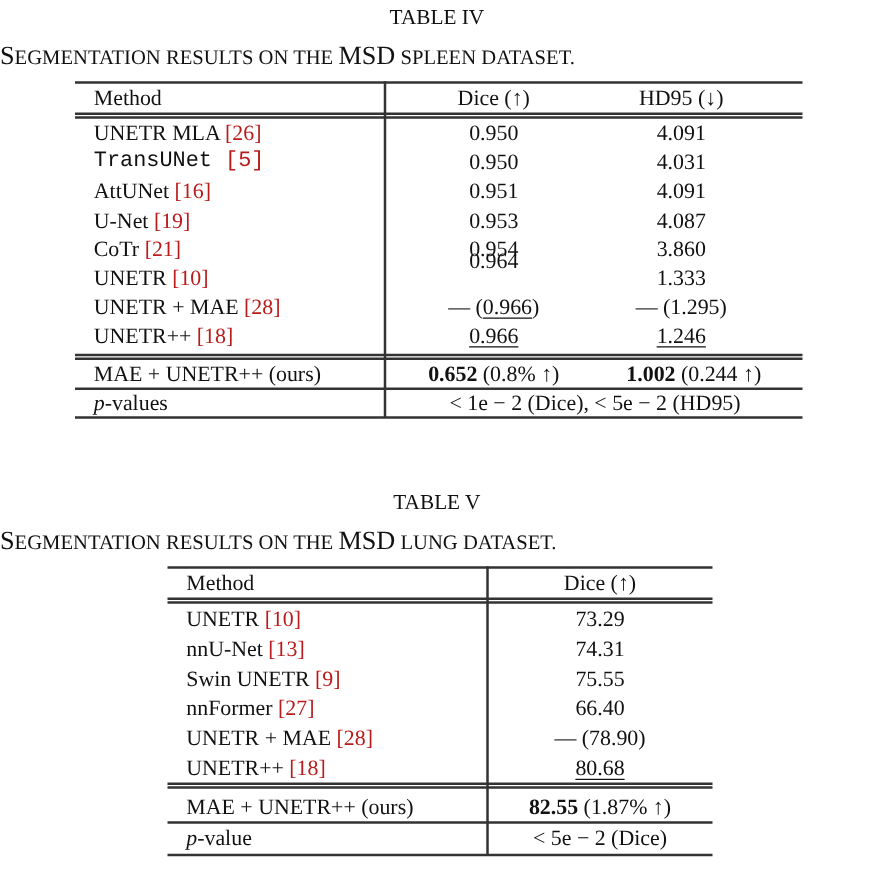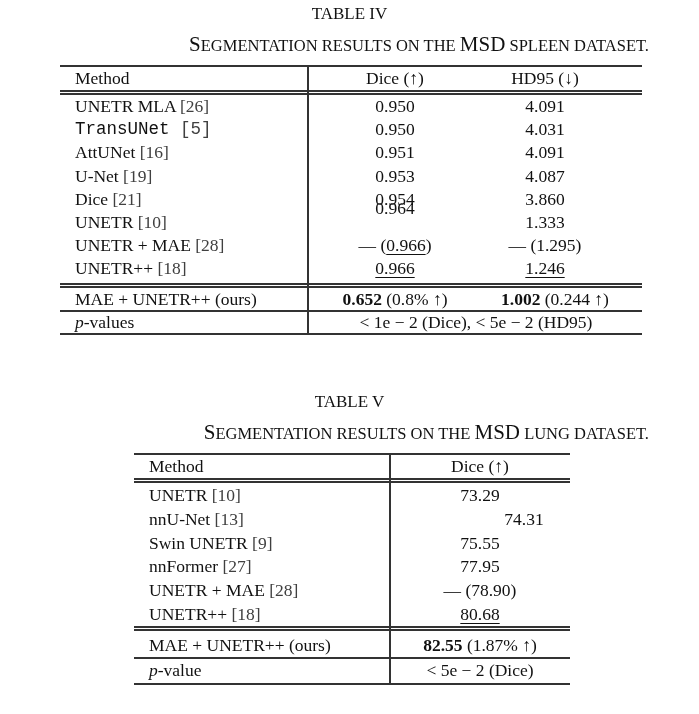--- a/index.html
+++ b/index.html
@@ -1,26 +1,26 @@
 <!DOCTYPE html>
 <html><head>
 <meta charset="utf-8">
 <style>
   html, body { margin:0; padding:0; background:#fff; }
   body { width:699px; height:714px; position:relative; overflow:hidden;
          font-family:"Liberation Serif","DejaVu Serif",serif; color:#111; }
   .cap-title { position:absolute; left:0; width:699px; text-align:center; font-size:17px; }
-  .cap-sub { position:absolute; left:0; width:649px; text-align:right; font-size:21px; white-space:nowrap; }
+  .cap-sub { position:absolute; left:0; width:649px; text-align:left; font-size:21px; white-space:nowrap; }
   .sc-big { font-size:21px; }
   .sc-small { font-size:16.5px; text-transform:uppercase; }
   .hline { position:absolute; height:1.5px; background:#333; }
   .vline { position:absolute; width:1.5px; background:#333; }
   .cell { position:absolute; font-size:17.5px; white-space:nowrap; line-height:22px; }
   .center { text-align:center; }
-  .ref { color:#404040; }
+  .ref { color:#b91c1c; }
   .u { text-decoration:underline; text-underline-offset:3px; }
   b { font-weight:bold; }
   i { font-style:italic; }
 </style>
 </head>
 <body>
 
 <div class="cap-title" style="top:4px">TABLE IV</div>
 <div class="cap-sub" style="top:32px" id="cap4"><span class="sc-big">S</span><span class="sc-small">egmentation results on the </span><span class="sc-big">MSD</span><span class="sc-small"> spleen dataset.</span></div>
 
@@ -43,21 +43,21 @@
     <div class="cell center" style="left: 470px; width: 150px; top: 95px;"><span>4.091</span></div>
     <div class="cell" style="left: 75px; top: 118.2px; font-family: Liberation Mono, monospace;"><span>TransUNet </span><span class="ref">[5]</span></div>
     <div class="cell center" style="left: 320px; width: 150px; top: 118.2px;"><span>0.950</span></div>
     <div class="cell center" style="left: 470px; width: 150px; top: 118.2px;"><span>4.031</span></div>
     <div class="cell" style="left: 75px; top: 141.4px;"><span>AttUNet </span><span class="ref">[16]</span></div>
     <div class="cell center" style="left: 320px; width: 150px; top: 141.4px;"><span>0.951</span></div>
     <div class="cell center" style="left: 470px; width: 150px; top: 141.4px;"><span>4.091</span></div>
     <div class="cell" style="left: 75px; top: 164.6px;"><span>U-Net </span><span class="ref">[19]</span></div>
     <div class="cell center" style="left: 320px; width: 150px; top: 164.6px;"><span>0.953</span></div>
     <div class="cell center" style="left: 470px; width: 150px; top: 164.6px;"><span>4.087</span></div>
-    <div class="cell" style="left: 75px; top: 187.8px;"><span>Dice </span><span class="ref">[21]</span></div>
+    <div class="cell" style="left: 75px; top: 187.8px;"><span>CoTr </span><span class="ref">[21]</span></div>
     <div class="cell center" style="left: 320px; width: 150px; top: 187.8px;"><span>0.954</span></div>
     <div class="cell center" style="left: 470px; width: 150px; top: 187.8px;"><span>3.860</span></div>
     <div class="cell" style="left: 75px; top: 211px;"><span>UNETR </span><span class="ref">[10]</span></div>
     <div class="cell center" style="left: 320px; width: 150px; top: 197px;"><span>0.964</span></div>
     <div class="cell center" style="left: 470px; width: 150px; top: 211px;"><span>1.333</span></div>
     <div class="cell" style="left: 75px; top: 234.2px;"><span>UNETR + MAE </span><span class="ref">[28]</span></div>
     <div class="cell center" style="left: 320px; width: 150px; top: 234.2px;"><span>— (</span><span class="u">0.966</span><span>)</span></div>
     <div class="cell center" style="left: 470px; width: 150px; top: 234.2px;"><span>— (1.295)</span></div>
     <div class="cell" style="left: 75px; top: 257.4px;"><span>UNETR++ </span><span class="ref">[18]</span></div>
     <div class="cell center" style="left: 320px; width: 150px; top: 257.4px;"><span class="u">0.966</span></div>
@@ -83,25 +83,25 @@
 <div class="hline" style="left:134px;width:436px;top:683px"></div>
 <div class="vline" style="left:389px;top:453px;height:231px"></div>
 
 <div class="cell" style="left:149px;top:455px">Method</div>
 <div class="cell center" style="left:392px;width:176px;top:455px">Dice (↑)</div>
 
 <div id="t5-body">
     <div class="cell" style="left: 149px; top: 484px;"><span>UNETR </span><span class="ref">[10]</span></div>
     <div class="cell center" style="left: 392px; width: 176px; top: 484px;"><span>73.29</span></div>
     <div class="cell" style="left: 149px; top: 507.8px;"><span>nnU-Net </span><span class="ref">[13]</span></div>
-    <div class="cell center" style="left: 392px; width: 176px; top: 507.8px; padding-left: 44px;"><span>74.31</span></div>
+    <div class="cell center" style="left: 392px; width: 176px; top: 507.8px;"><span>74.31</span></div>
     <div class="cell" style="left: 149px; top: 531.6px;"><span>Swin UNETR </span><span class="ref">[9]</span></div>
     <div class="cell center" style="left: 392px; width: 176px; top: 531.6px;"><span>75.55</span></div>
     <div class="cell" style="left: 149px; top: 555.4px;"><span>nnFormer </span><span class="ref">[27]</span></div>
-    <div class="cell center" style="left: 392px; width: 176px; top: 555.4px;"><span>77.95</span></div>
+    <div class="cell center" style="left: 392px; width: 176px; top: 555.4px;"><span>66.40</span></div>
     <div class="cell" style="left: 149px; top: 579.2px;"><span>UNETR + MAE </span><span class="ref">[28]</span></div>
     <div class="cell center" style="left: 392px; width: 176px; top: 579.2px;"><span>— (78.90)</span></div>
     <div class="cell" style="left: 149px; top: 603px;"><span>UNETR++ </span><span class="ref">[18]</span></div>
     <div class="cell center" style="left: 392px; width: 176px; top: 603px; text-align: center;"><span class="u">80.68</span></div>
   </div>
 
 <div class="cell" style="left:149px;top:634px">MAE + UNETR++ (ours)</div>
 <div class="cell center" style="left:392px;width:176px;top:634px"><b>82.55</b> <span>(1.87% ↑)</span></div>
 
 <div class="cell" style="left:149px;top:659px"><i>p</i><span>-value</span></div>

